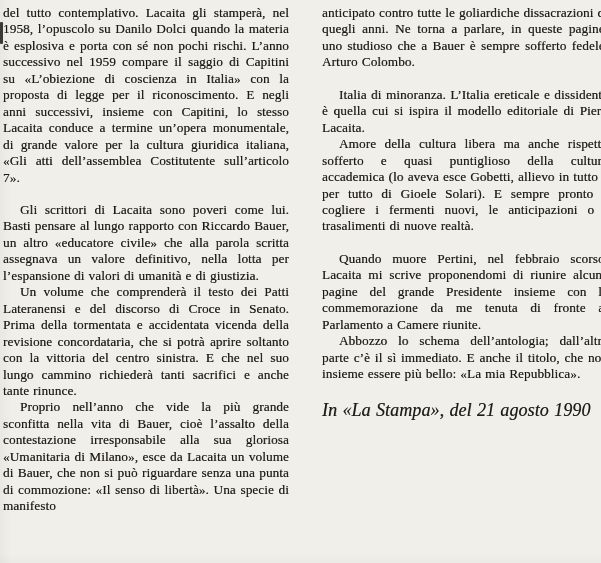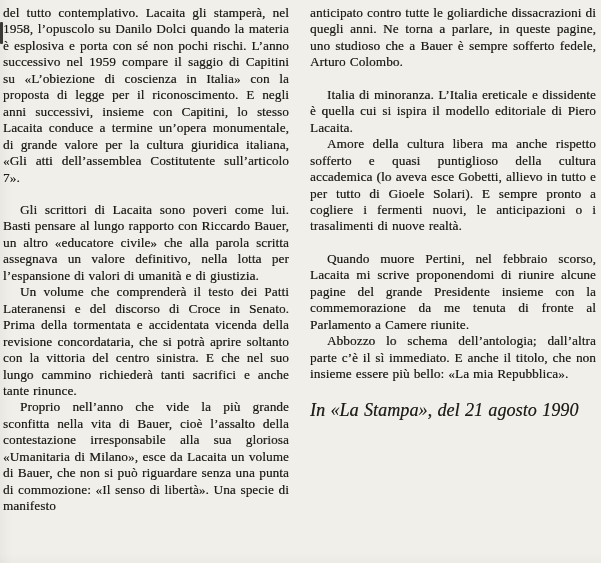--- a/index.html
+++ b/index.html
@@ -12,21 +12,21 @@
     box-sizing: border-box;
     width: 601px;
     height: 563px;
     overflow: hidden;
     background:
       linear-gradient(90deg, rgba(0,0,0,0.03), rgba(0,0,0,0) 12px),
       linear-gradient(0deg, rgba(0,0,0,0.02), rgba(0,0,0,0) 10px),
       #f1efea;
     padding: 5px 4px 0 3px;
     display: flex;
-    gap: 21px;
+    gap: 33px;
     font-family: "Liberation Serif", "DejaVu Serif", serif;
     font-size: 13.2px;
     line-height: 16.45px;
     color: #1d1b18;
     text-align: justify;
     text-shadow: 0.3px 0.3px 0.4px rgba(20,18,15,0.55);
   }
   .col {
     flex: 0 0 286px;
     width: 286px;

